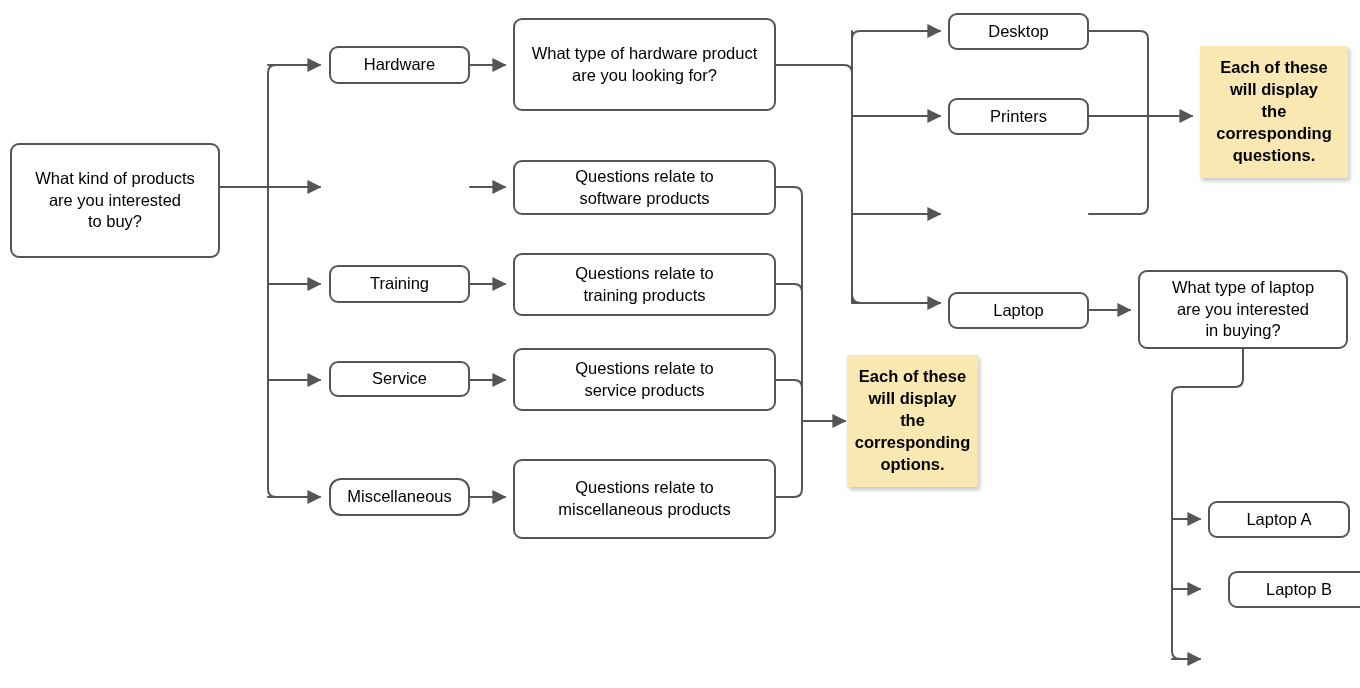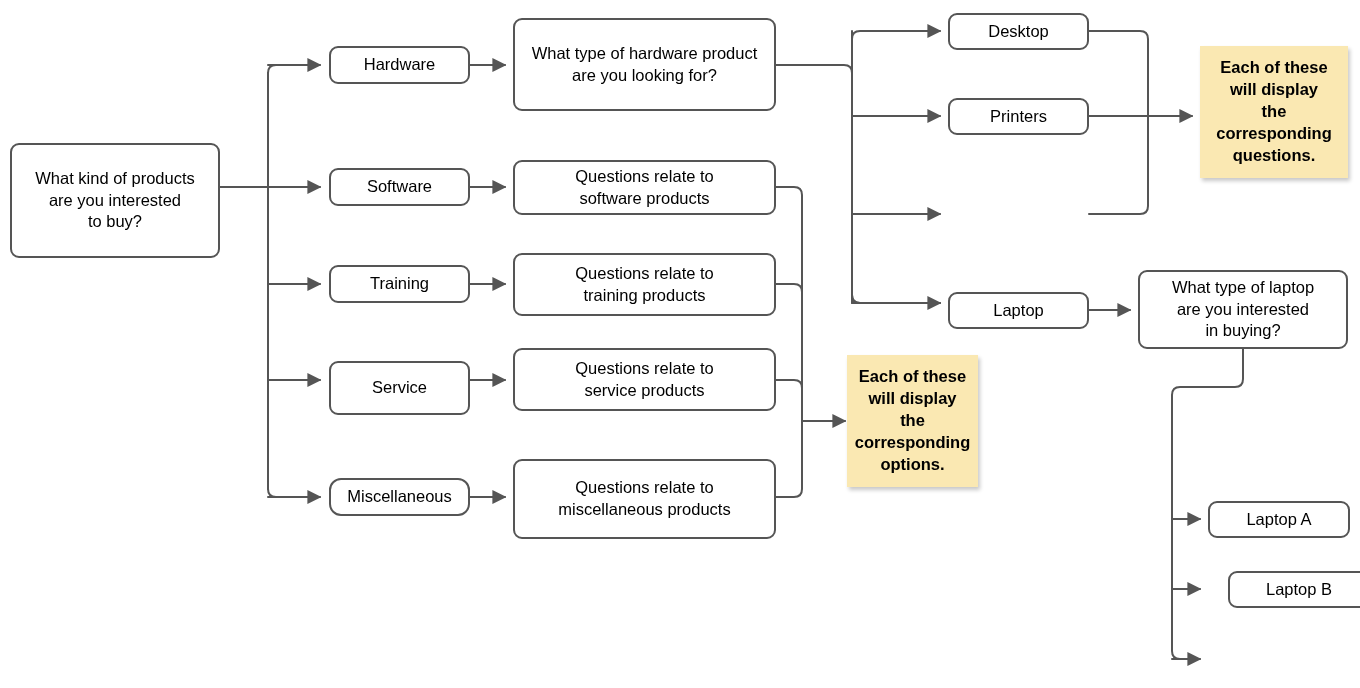--- a/index.html
+++ b/index.html
@@ -130,27 +130,24 @@
 
   <div class="node" style="left:10px; top:143px; width:210px; height:115px;">
     <span class="txt">What kind of products
 are you interested
 to buy?</span>
   </div>
 
   <div class="node" style="left:329px; top:46px; width:141px; height:38px;">
     <span class="txt">Hardware</span>
   </div>
-  <div class="node" style="left:329px; top:168px; width:141px; height:38px;">
-    <span class="txt">Software</span>
-  </div>
   <div class="node" style="left:329px; top:265px; width:141px; height:38px;justify-content:center;">
     <span class="txt">Training</span>
   </div>
-  <div class="node" style="left:329px; top:361px; width:141px; height:54px;">
+  <div class="node" style="left:329px; top:361px; width:141px; height:36px;">
     <span class="txt">Service</span>
   </div>
   <div class="node" style="left:329px; top:478px; width:141px; height:38px;border-radius:12px;">
     <span class="txt">Miscellaneous</span>
   </div>
 
   <div class="node" style="left:513px; top:18px; width:263px; height:93px;">
     <span class="txt">What type of hardware product
 are you looking for?</span>
   </div>

